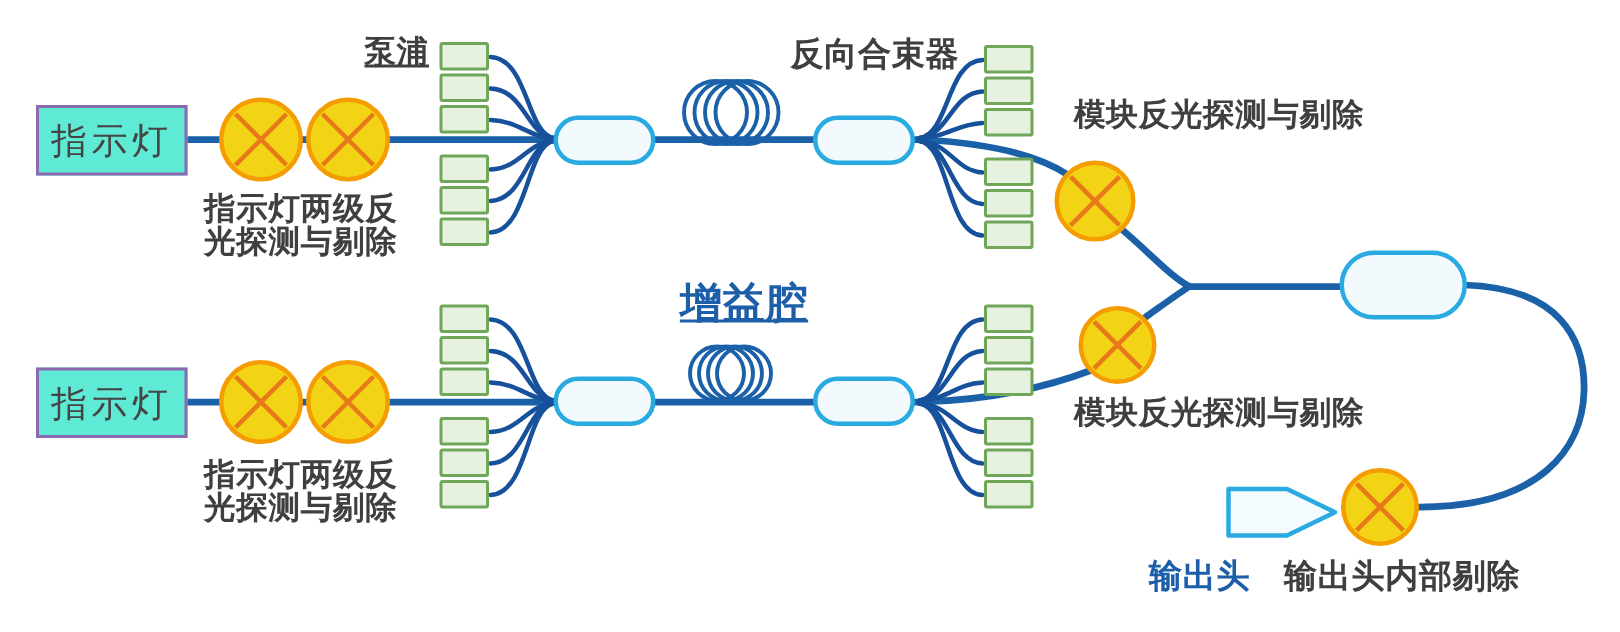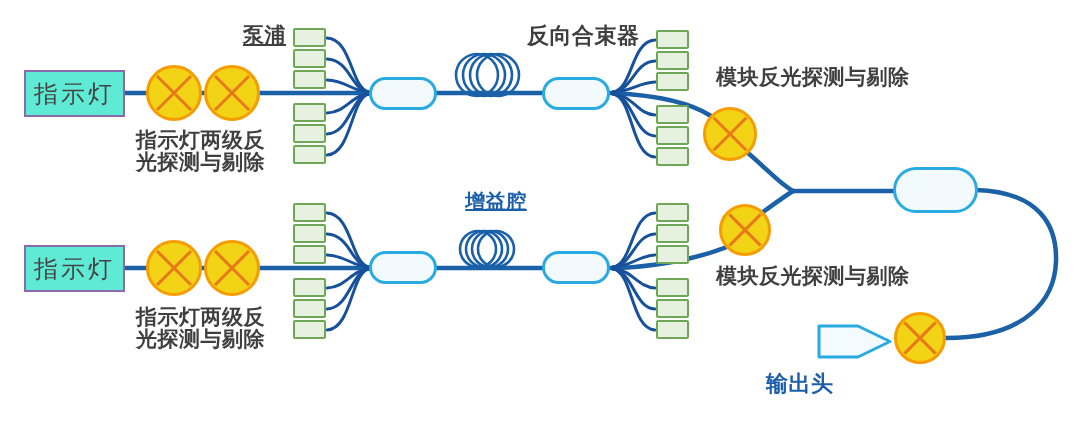--- a/index.html
+++ b/index.html
@@ -110,30 +110,31 @@
   <div class="lbl" style="left:527px;top:25px;font-size:22px;">反向合束器</div>
   <div class="lbl" style="left:716px;top:66px;">模块反光探测与剔除</div>
 
   <div class="ind-box" style="top:245px;">
     <span>指示灯</span>
   </div>
   <div class="lbl two-line" style="left:136px;top:306px;">
     <div>指示灯两级反</div>
     <div>光探测与剔除</div>
   </div>
-  <div class="lbl blue" style="left:450px;top:191px;width:92px;text-align:center;font-size:20px;text-decoration:underline;">增益腔</div>
+  <div class="lbl blue" style="left:450px;top:191px;width:92px;text-align:center;font-size:28px;text-decoration:underline;">增益腔</div>
   <div class="lbl" style="left:716px;top:265px;">模块反光探测与剔除</div>
 
   <div class="stadium" style="left:369px;top:77px;width:68px;height:33px;"></div>
   <div class="stadium" style="left:542px;top:77px;width:68px;height:33px;"></div>
   <div class="stadium" style="left:369px;top:251px;width:68px;height:33px;"></div>
   <div class="stadium" style="left:542px;top:251px;width:68px;height:33px;"></div>
   <div class="stadium" style="left:893px;top:167px;width:85px;height:46px;"></div>
 
   <div class="lbl blue" style="left:766px;top:373px;font-size:22px;">输出头</div>
+  <div class="lbl" style="left:856px;top:373px;font-size:22px;">输出头内部剔除</div>
 
 <div class="pump" style="left: 293px; top: 28px;"></div>
     <div class="pump" style="left: 293px; top: 49px;"></div>
     <div class="pump" style="left: 293px; top: 70px;"></div>
     <div class="pump" style="left: 293px; top: 103px;"></div>
     <div class="pump" style="left: 293px; top: 124px;"></div>
     <div class="pump" style="left: 293px; top: 145px;"></div>
     <div class="pump" style="left: 656px; top: 30px;"></div>
     <div class="pump" style="left: 656px; top: 51px;"></div>
     <div class="pump" style="left: 656px; top: 72px;"></div>

